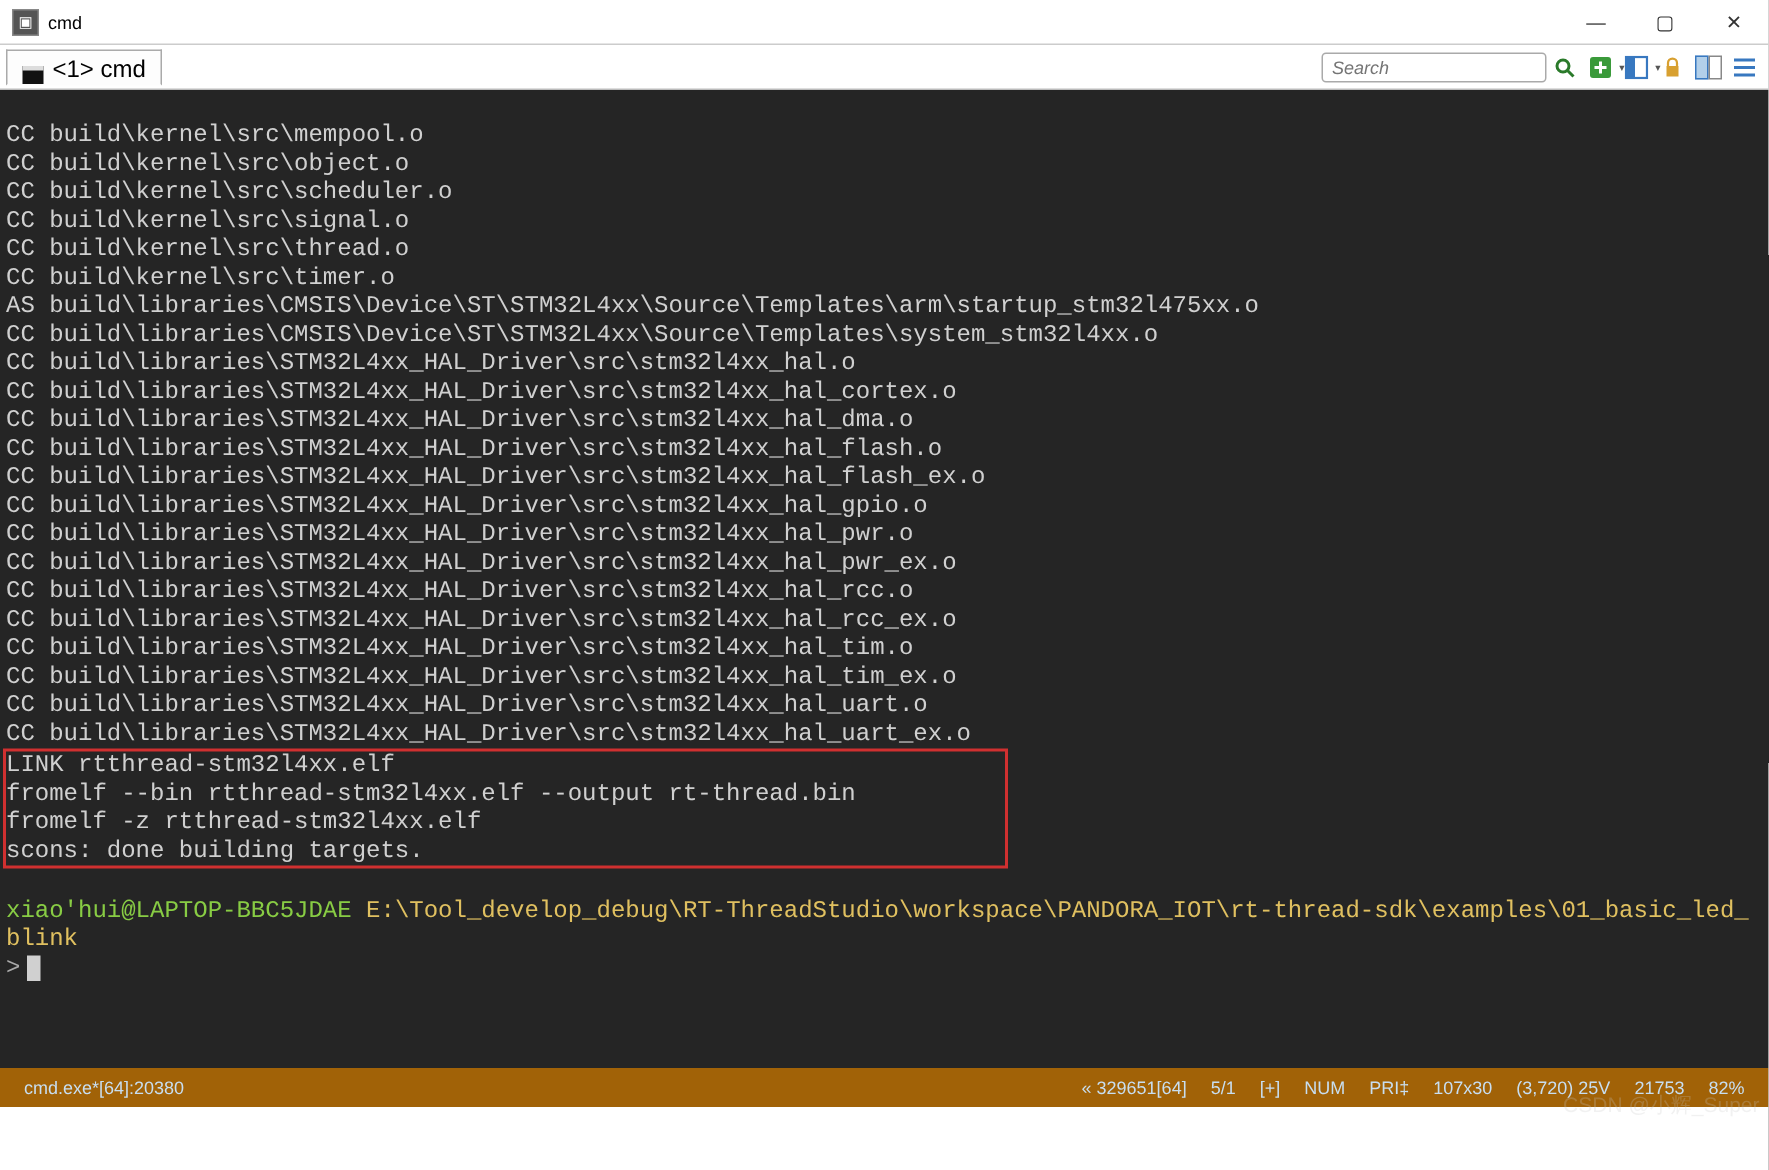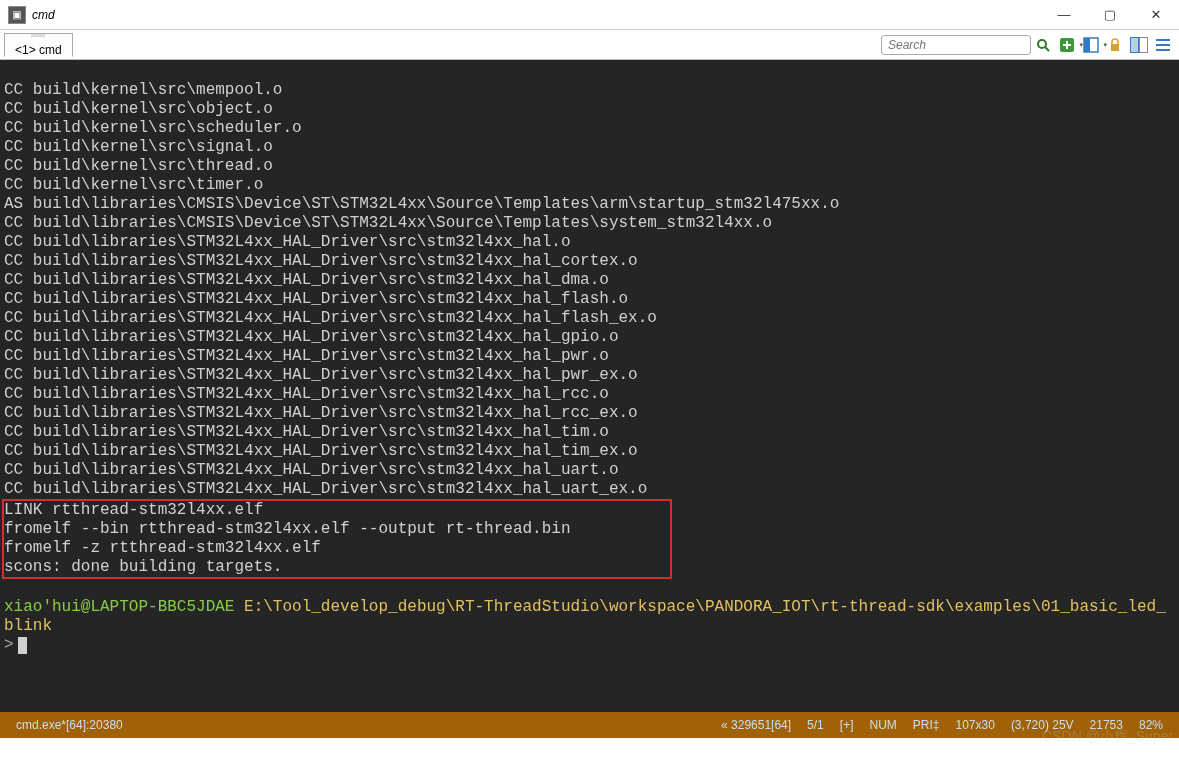--- a/index.html
+++ b/index.html
@@ -1,23 +1,23 @@
 <!DOCTYPE html>
 <html><head>
 <meta charset="utf-8">
 <style>
   * { box-sizing: border-box; margin: 0; padding: 0; }
   html, body { width: 1179px; height: 780px; font-family: "Segoe UI", Arial, sans-serif; overflow: hidden; background: #fff; }
   .titlebar { height: 30px; background: #fff; display: flex; align-items: center; border-bottom: 1px solid #ccc; }
   .titlebar .app-icon { width: 18px; height: 18px; margin: 0 6px 0 8px; background: #555; color: #fff; font-size: 10px; display: flex; align-items: center; justify-content: center; border: 1px solid #888; }
-  .titlebar .title { font-size: 12px; flex: 0 0 auto; font-style: italic; }
+  .titlebar .title { font-size: 12px; flex: 0 0 auto; }
   .titlebar .spacer { flex: 1; }
   .titlebar .win-btn { width: 46px; height: 30px; display: flex; align-items: center; justify-content: center; font-size: 13px; color: #333; }
   .tabbar { height: 30px; background: #fff; display: flex; align-items: center; border-bottom: 1px solid #bbb; padding: 0 4px; }
-  .tab { height: 24px; padding: 0 10px; display: flex; align-items: center; gap: 6px; font-size: 12px; border: 1px solid transparent; flex-direction: column; }
+  .tab { height: 24px; padding: 0 10px; display: flex; align-items: flex-end; gap: 6px; font-size: 16px; border: 1px solid transparent; }
   .tab.active { background: #fdfdfd; border: 1px solid #aaa; border-bottom: 1px solid #fdfdfd; margin-bottom: -1px; }
   .tab .tab-icon { width: 14px; height: 12px; background: #111; border-top: 3px solid #ddd; }
   .tabbar .spacer { flex: 1; }
   .search { width: 150px; height: 20px; font-size: 12px; padding: 0 6px; border: 1px solid #aaa; font-style: italic; color: #888; border-radius: 3px; margin-left: 45px; }
   .tool { width: 20px; height: 20px; margin: 0 2px; display: flex; align-items: center; justify-content: center; font-size: 12px; position: relative; }
   .tool svg { display: block; }
   .tool .dd { position: absolute; right: -6px; font-size: 7px; color: #555; }
   .split { display: inline-flex; }
   .split .half { width: 9px; height: 16px; border: 1px solid #888; }
   .terminal { height: 652px; background: #252525; color: #d0d0d0; font-family: Consolas, "Courier New", monospace; font-size: 16px; line-height: 19px; padding: 2px 4px; white-space: pre; overflow: hidden; }

